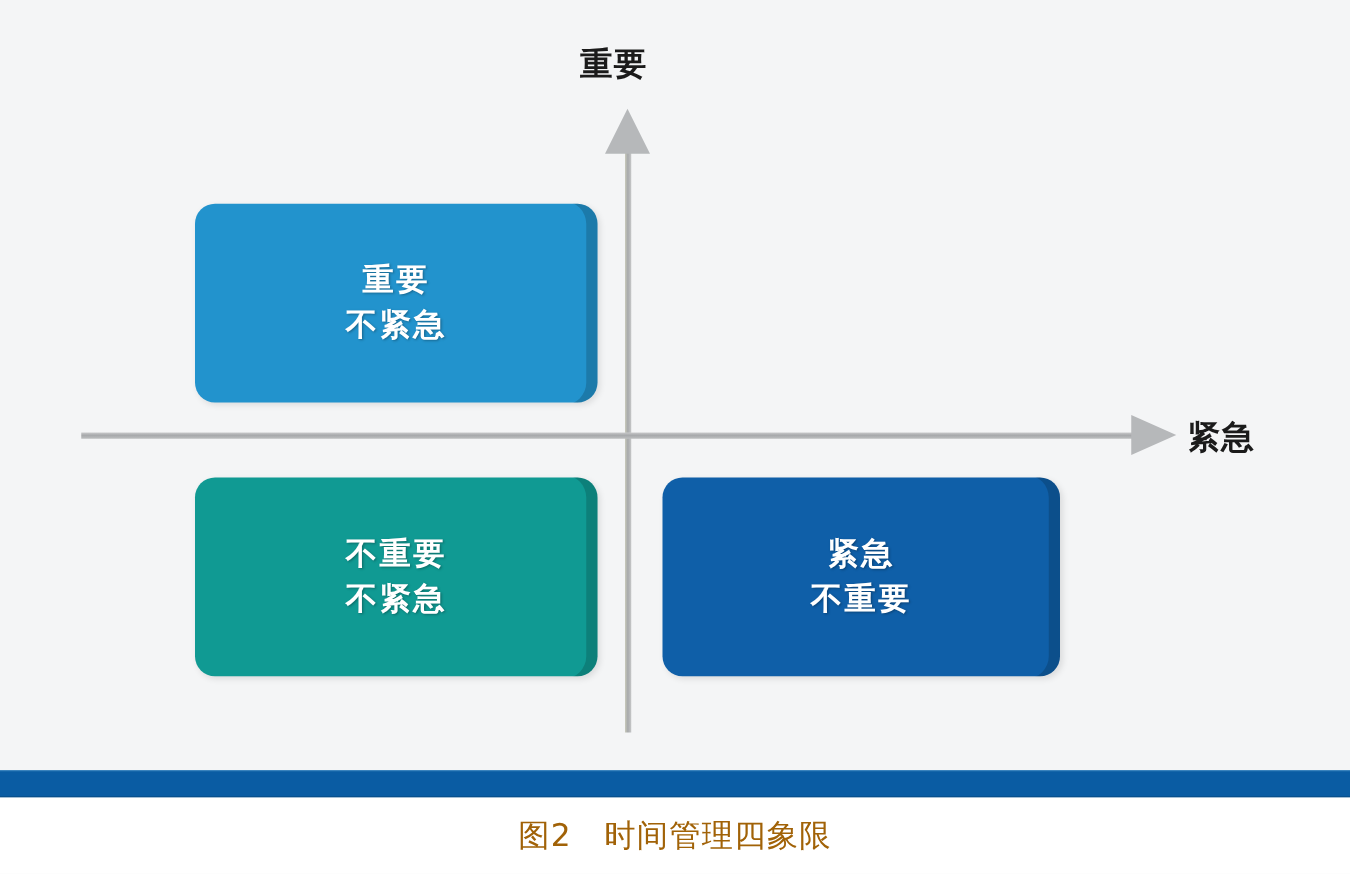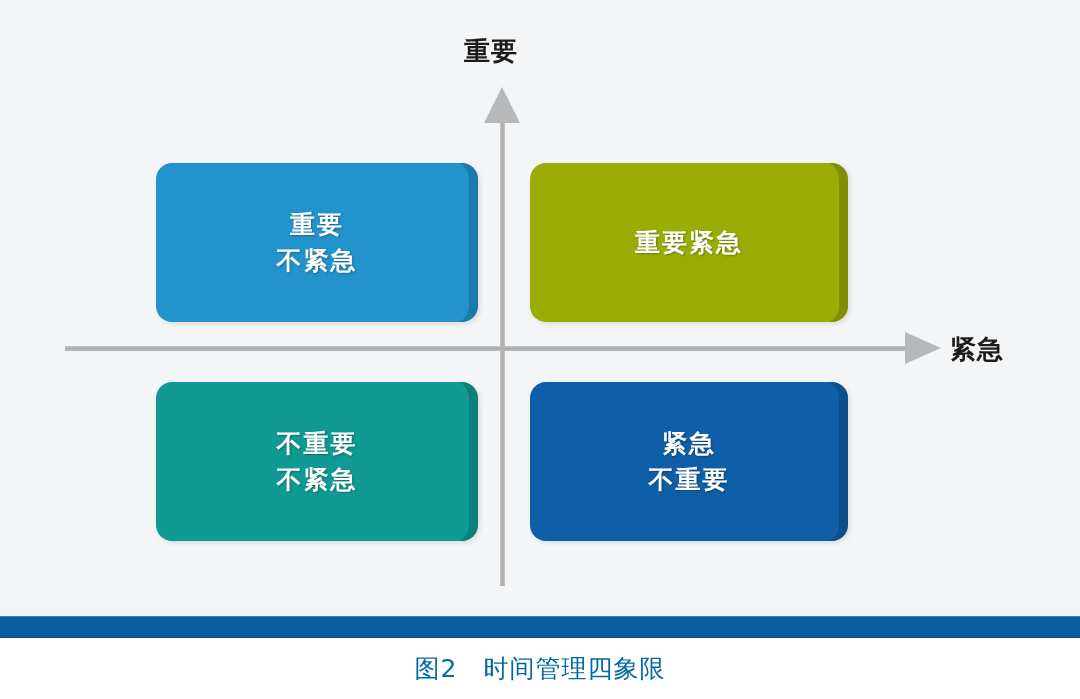--- a/index.html
+++ b/index.html
@@ -151,21 +151,21 @@
     top: 638px;
     width: 1080px;
     height: 61px;
     background: #ffffff;
     display: flex;
     align-items: center;
     justify-content: center;
   }
   #figure-caption {
     font-size: 25px;
-    color: #0369a1;
+    color: #a16207;
     letter-spacing: 1px;
     white-space: pre;
     font-family: "DejaVu Sans", "Liberation Sans", sans-serif;
   }
 </style>
 </head>
 <body>
 
 <div id="figure-area">
 
@@ -175,23 +175,20 @@
 
   <div class="axis-h-line"></div>
   <div class="axis-h-arrow"></div>
   <div class="axis-label" id="axis-label-x">紧急</div>
 
   <div class="quadrant" id="quadrant-important-noturgent">
     <div class="qline">重要</div>
     <div class="qline">不紧急</div>
   </div>
 
-  <div class="quadrant" id="quadrant-important-urgent">
-    <div class="qline">重要紧急</div>
-  </div>
 
   <div class="quadrant" id="quadrant-notimportant-noturgent">
     <div class="qline">不重要</div>
     <div class="qline">不紧急</div>
   </div>
 
   <div class="quadrant" id="quadrant-urgent-notimportant">
     <div class="qline">紧急</div>
     <div class="qline">不重要</div>
   </div>

